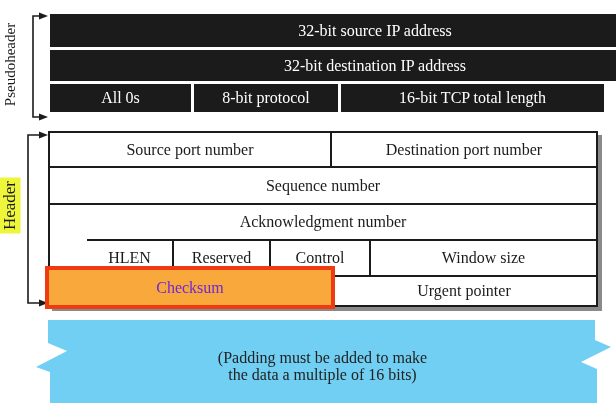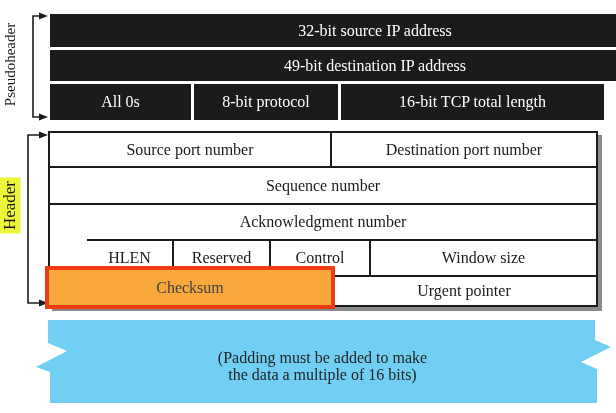--- a/index.html
+++ b/index.html
@@ -50,21 +50,21 @@
     font-size:16px; border-left:2px solid var(--ink,#1b1b1b);
   }
   .hcell:first-child { border-left:none; }
 
   
   .checksum {
     position:absolute; left:45px; top:266px; width:282px; height:35px;
     background:var(--checksum-fill,#f9a83c);
     border:4px solid var(--checksum-border,#ee3b12);
     display:flex; align-items:center; justify-content:center;
-    font-size:16px; color:#404040;
+    font-size:16px; color:#6d28d9;
   }
 
   .banner-shape { fill:var(--banner-cyan,#70cff2); }
   .bracket { stroke:var(--ink,#1b1b1b); stroke-width:1.6; fill:none; }
   .arrowhead { fill:var(--ink,#1b1b1b); stroke:none; }
 
   .banner-text { position:absolute; left:48px; width:549px; text-align:center; color:#222; }
   .banner-line1 { top:324px; font-size:16px; }
   .banner-line2 { top:349px; font-size:16px; line-height:17px; }
 </style>
@@ -94,23 +94,23 @@
     <span>Pseudoheader</span>
   </div>
   <div class="vlabel header">
     <span>Header</span>
   </div>
 
   <div class="prow" style="top:14px; height:33px;">
     <span>32-bit source IP address</span>
   </div>
   <div class="prow" style="top:50px; height:31px;">
-    <span>49-bit destination IP address</span>
+    <span>32-bit destination IP address</span>
   </div>
-  <div class="prow3" style="top:84px; height:36px;">
+  <div class="prow3" style="top:84px; height:28px;">
     <div class="cell" style="width:141px;">
       <span>All 0s</span>
     </div>
     <div class="cell" style="width:144px;text-align:center;">
       <span>8-bit protocol</span>
     </div>
     <div class="cell" style="flex:1;">
       <span>16-bit TCP total length</span>
     </div>
   </div>

